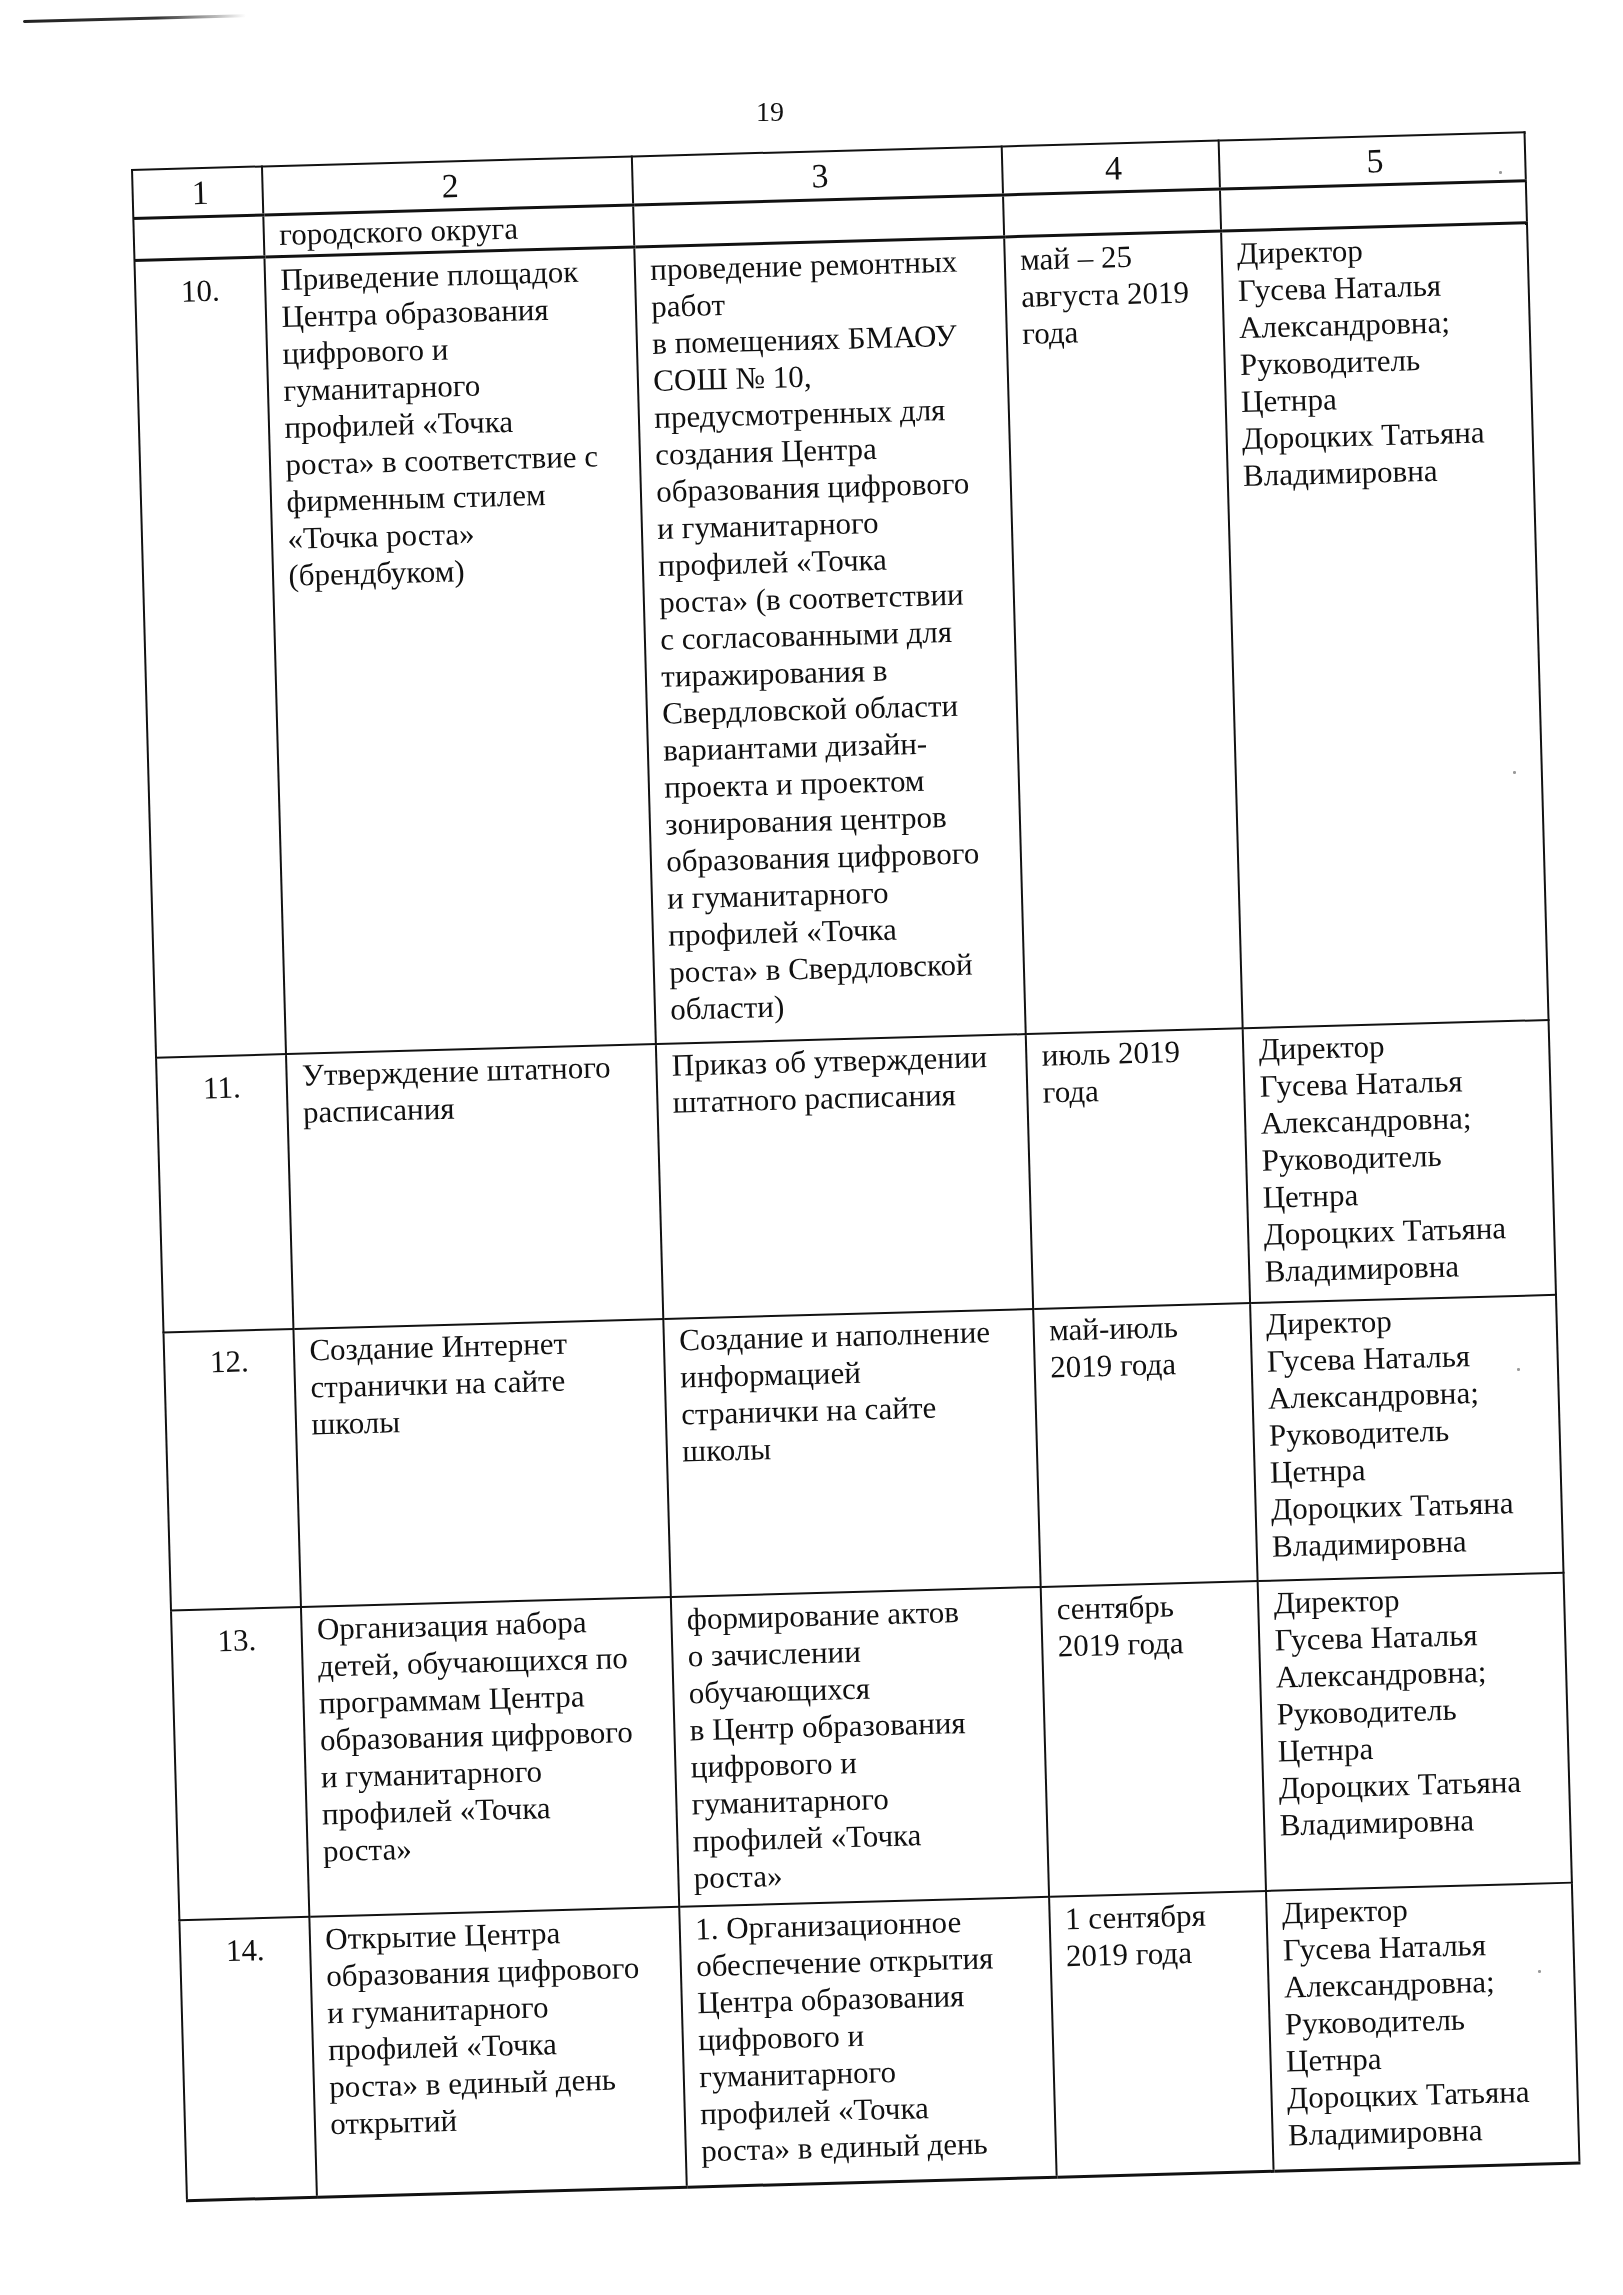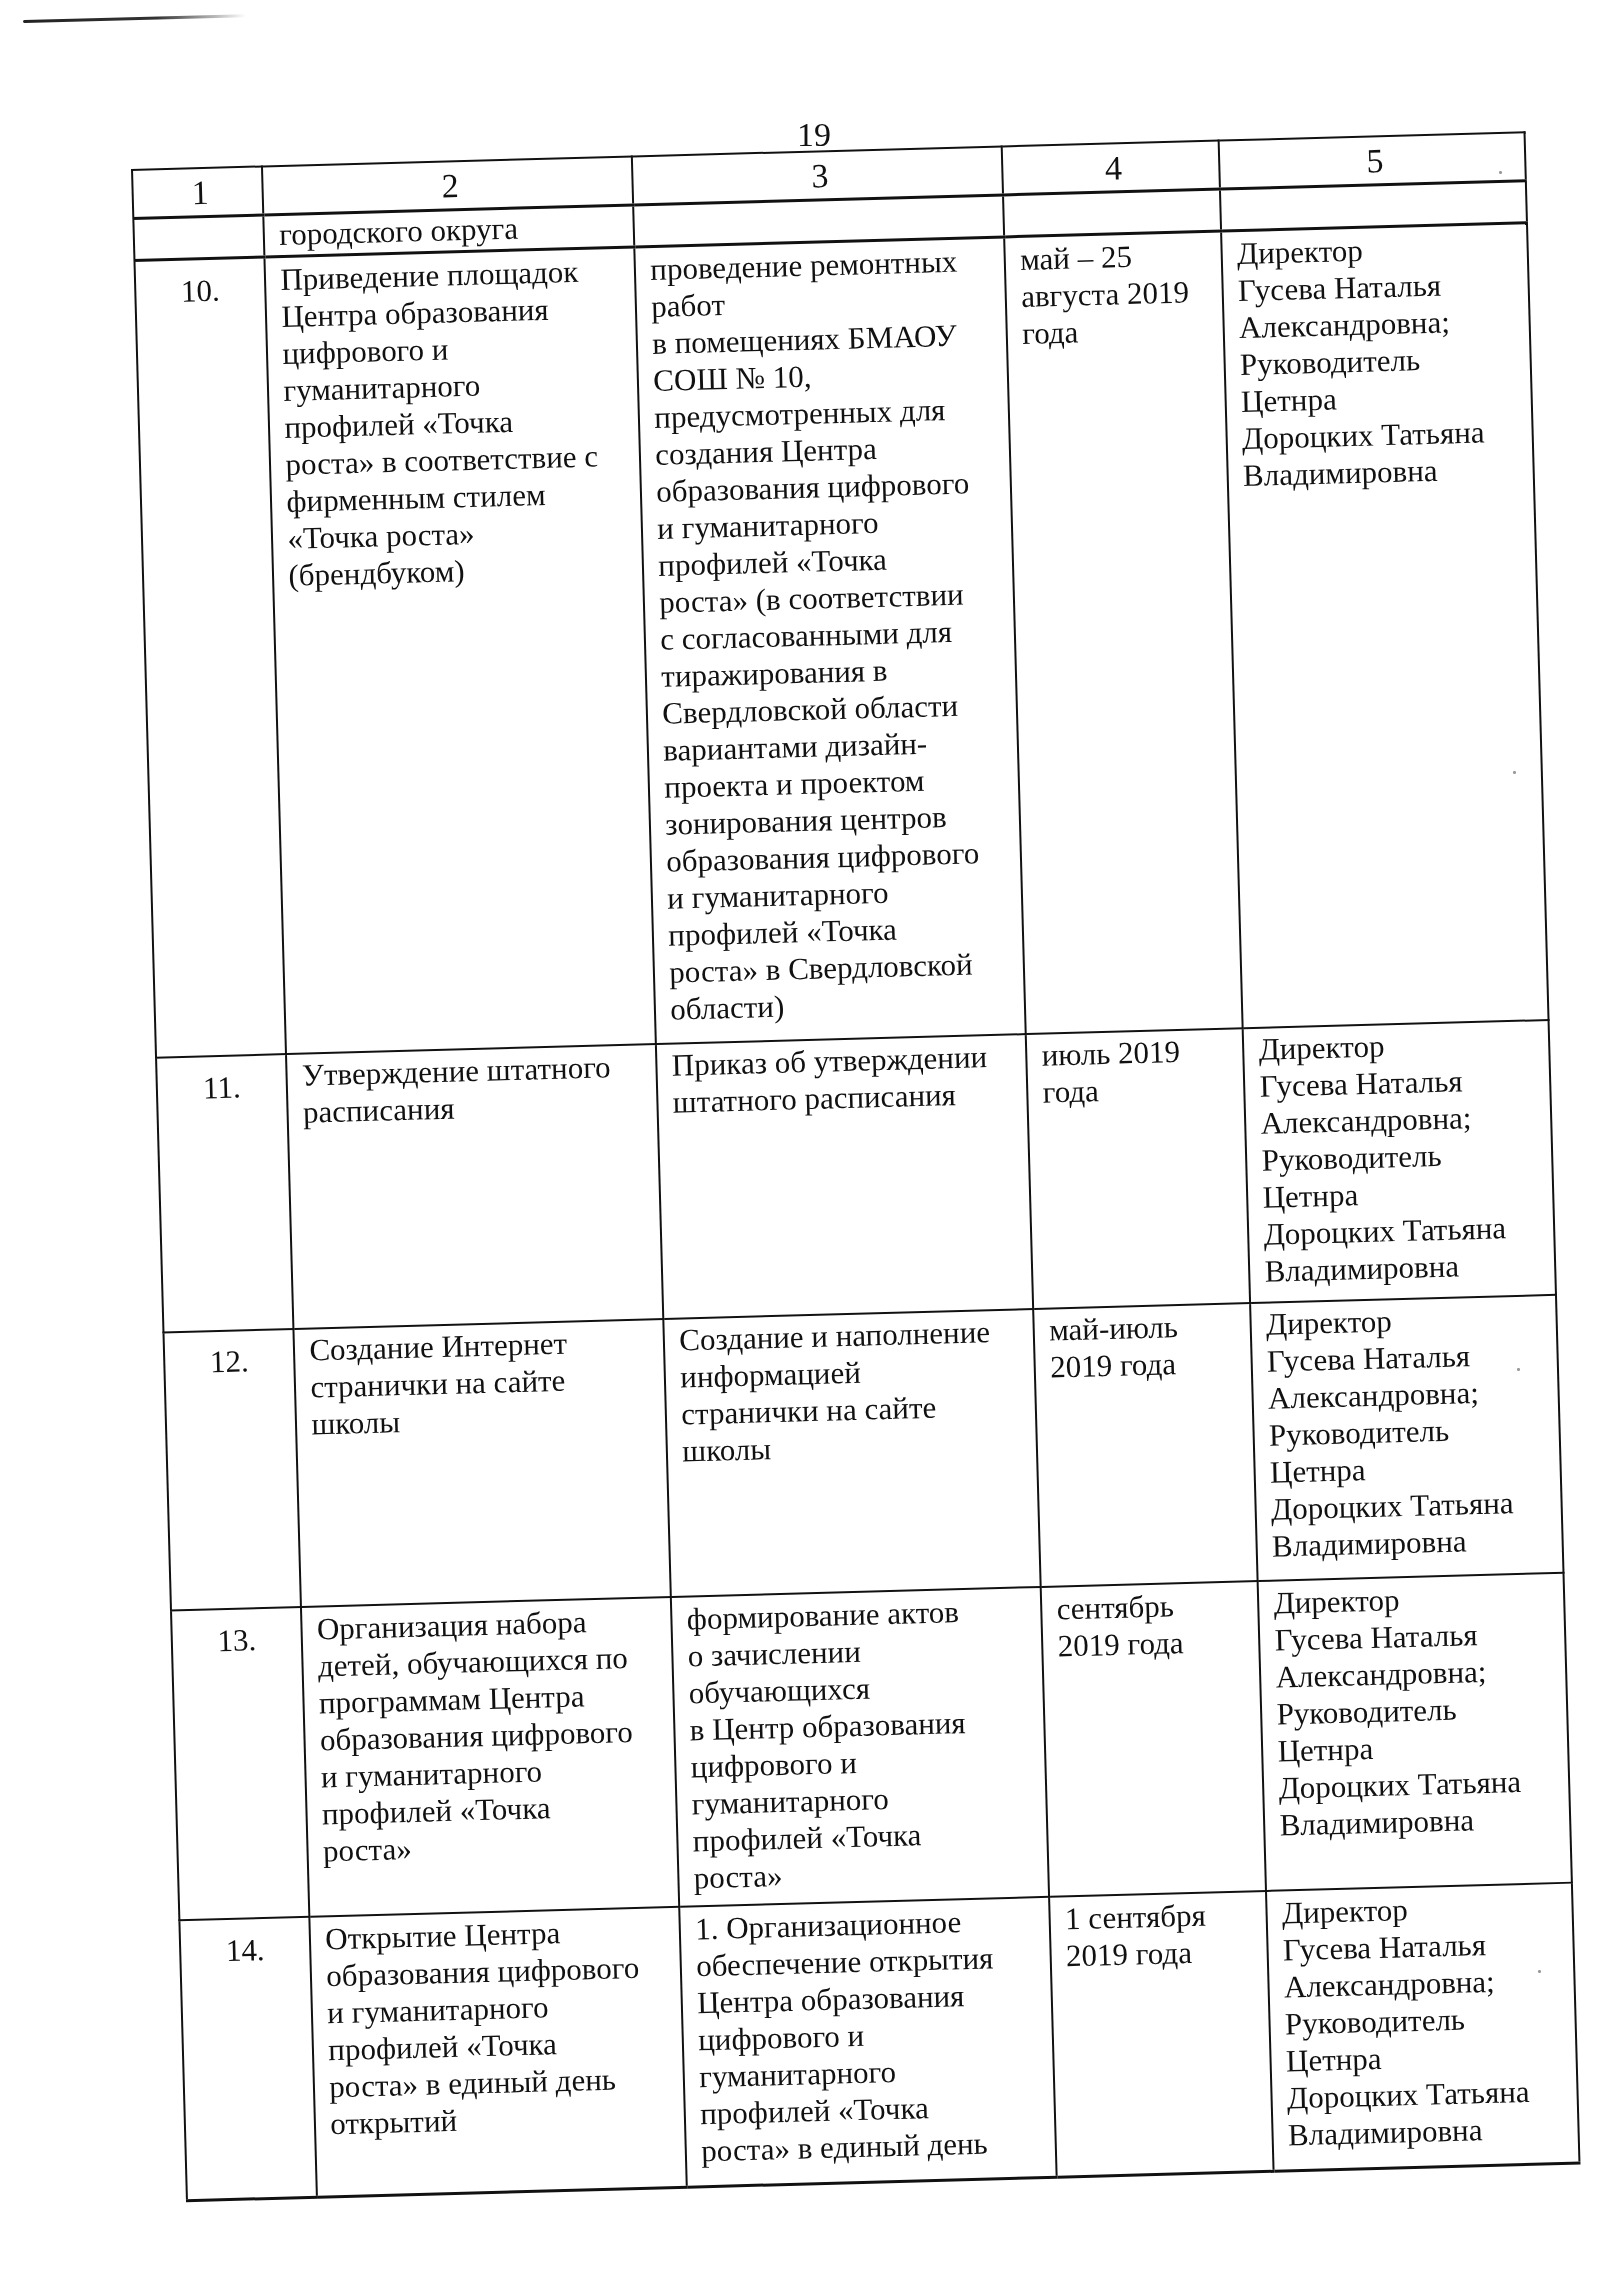--- a/index.html
+++ b/index.html
@@ -21,27 +21,26 @@
     top: 19.6px;
     width: 223px;
     height: 3.3px;
     background: linear-gradient(90deg, #222 0%, #333 60%, rgba(0,0,0,0) 100%);
     transform: rotate(-1.5deg);
     transform-origin: left center;
     border-radius: 2px;
   }
   .page-number {
     position: absolute;
-    left: 778px;
+    left: 734px;
     top: 92px;
     width: 72px;
     text-align: center;
-    font-size: 34px;
+    font-size: 28px;
     line-height: 39px;
-    margin-top: 23px;
   }
   .table-wrap {
     position: absolute;
     left: 131px;
     top: 169px;
     width: 1394px;
     transform: rotate(-1.55deg);
     transform-origin: 0 0;
   }
   table.plan {

